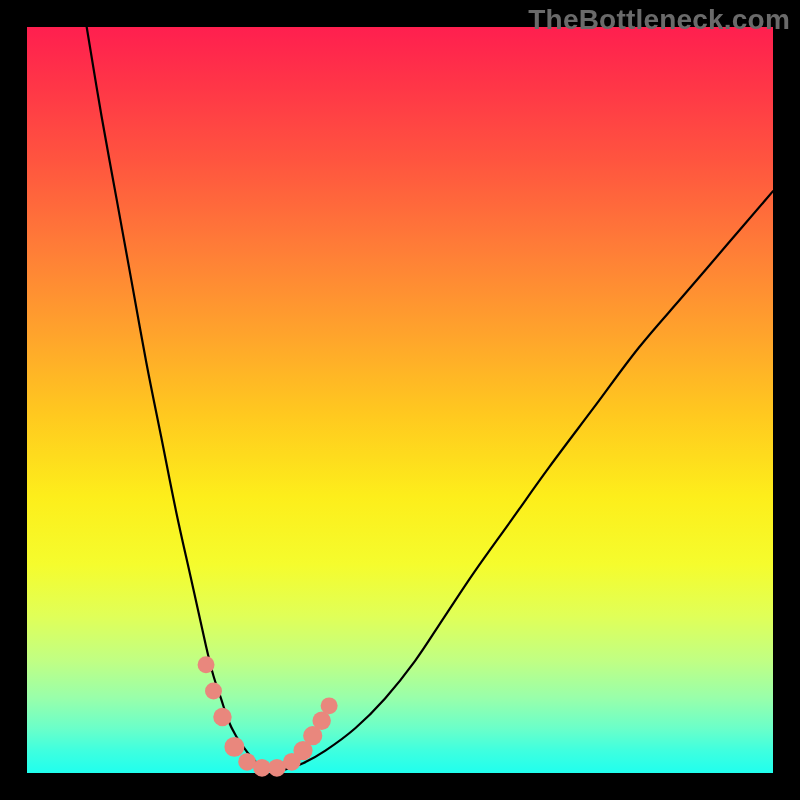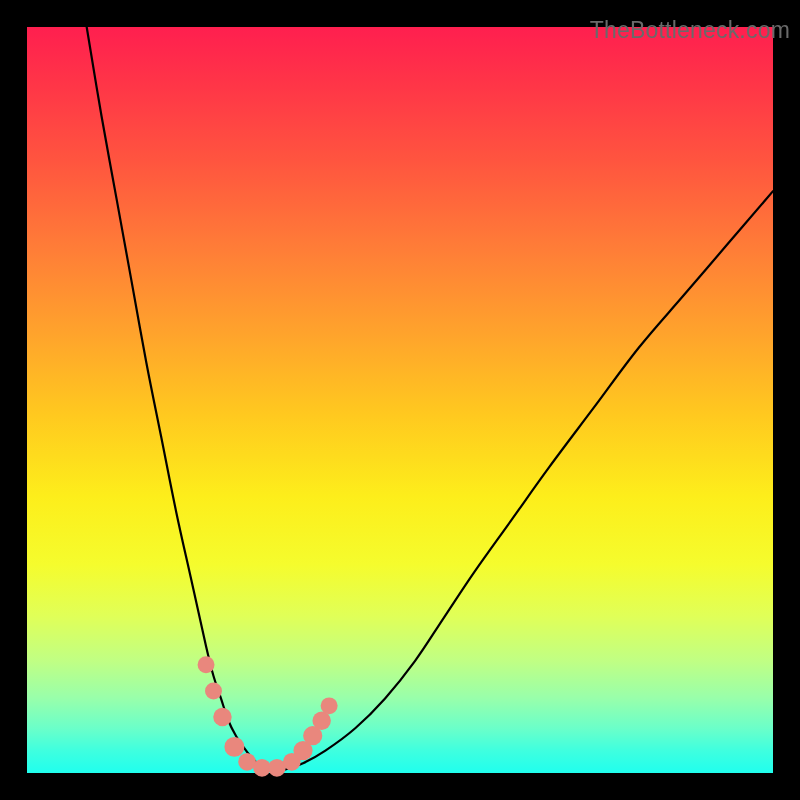--- a/index.html
+++ b/index.html
@@ -38,25 +38,25 @@
       #e0ff58 79%,
       #c0ff84 85%,
       #98ffab 90%,
       #6bffc9 94%,
       #3fffdf 97%,
       #20ffee 100%
     );
   }
   .watermark {
     position: absolute;
-    top: 17px;
+    top: 4px;
     right: 10px;
     color: #6a6a6a;
-    font-size: 23px;
-    font-weight: 400;
+    font-size: 28px;
+    font-weight: 700;
     letter-spacing: 0.2px;
     user-select: none;
   }
   svg.curve {
     position: absolute;
     left: 0;
     top: 0;
     width: 746px;
     height: 746px;
     overflow: visible;

